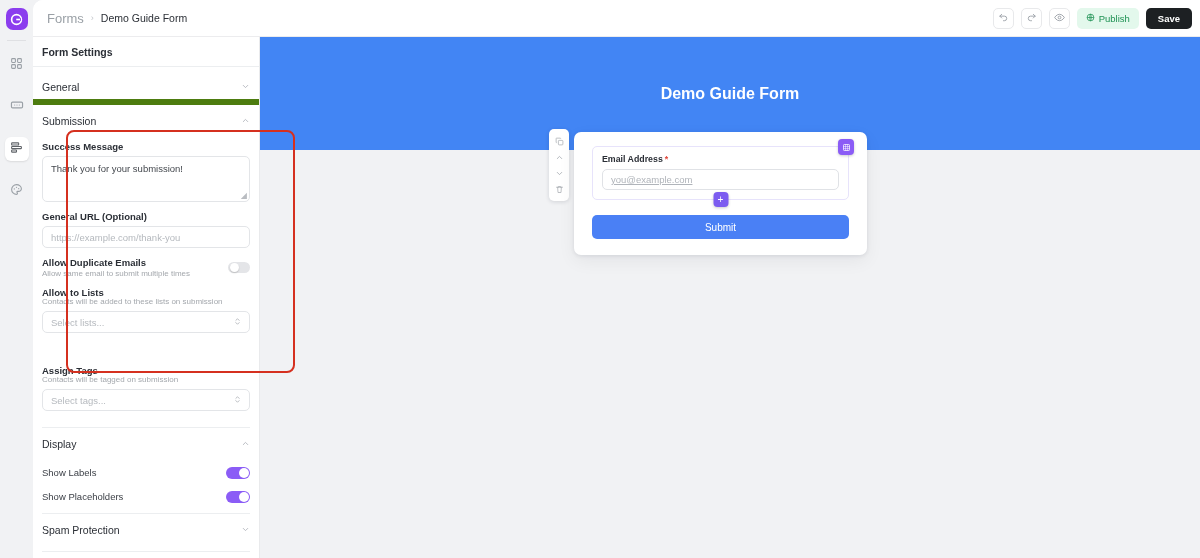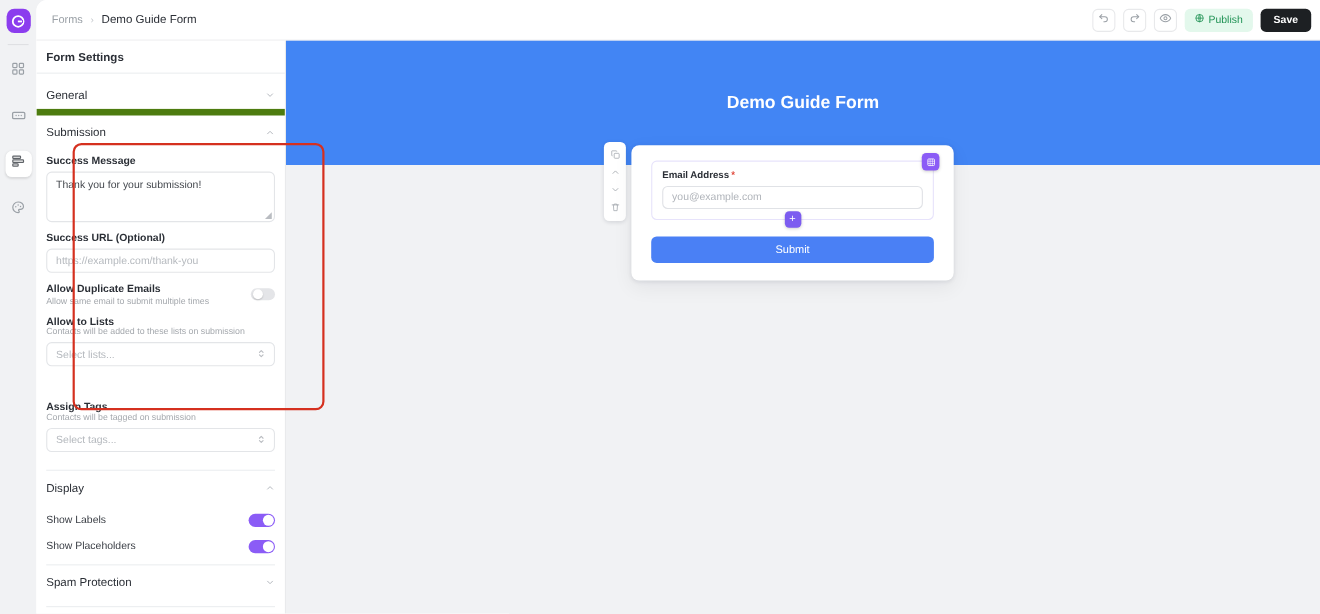--- a/index.html
+++ b/index.html
@@ -42,21 +42,21 @@
   }
 
   
   .topbar {
     height: 37px; width: 100%;
     display: flex; align-items: center;
     padding: 0 8px 0 14px;
     background: #fff;
     border-bottom: 1px solid #ececee;
   }
-  .crumb { font-size: 10px; color: #9aa0a6; }
+  .crumb { font-size: 13px; color: #9aa0a6; }
   .crumb-sep { font-size: 9px; color: #c3c6cb; margin: 0 7px; }
   .crumb-current { font-size: 10.5px; color: #2b2f36; font-weight: 500; }
   .top-actions { margin-left: auto; display: flex; align-items: center; gap: 7px; }
   .icon-btn {
     width: 21px; height: 21px; border: 1px solid #e8e9eb; border-radius: 5px;
     background: #fff; display: flex; align-items: center; justify-content: center;
     color: #9aa0a6;
   }
   .publish-btn {
     height: 21px; padding: 0 9px; border-radius: 5px;
@@ -151,21 +151,21 @@
     background: #fff; border-radius: 7px;
     box-shadow: 0 1px 4px rgba(16,24,40,.09), 0 6px 18px rgba(16,24,40,.06);
     padding: 14px 18px 16px 18px;
   }
   .field-block { position: relative; border: 1px solid #e7e3fb; border-radius: 5px; padding: 7px 9px 9px 9px; }
   .fb-label { font-size: 8.8px; font-weight: 600; color: #2b2f36; margin-bottom: 5px; }
   .fb-label .req { color: #e0473a; margin-left: 2px; }
   .fb-input {
     height: 21px; border: 1px solid #e0e2e6; border-radius: 5px;
     display: flex; align-items: center; padding: 0 8px;
-    font-size: 9.5px; color: #b0b4ba; background: #fff;
+    font-size: 9.5px; color: #b0b4ba; background: #fff; text-decoration: underline;
   }
   .drag-handle {
     position: absolute; right: -6px; top: -8px;
     width: 16px; height: 16px; border-radius: 4px; background: #8b5cf6;
     display: flex; align-items: center; justify-content: center;
     box-shadow: 0 1px 3px rgba(0,0,0,.2);
   }
   .add-btn {
     position: absolute; left: 50%; bottom: -8px; transform: translateX(-50%);
     width: 15px; height: 15px; border-radius: 4px; background: #7c5cf0;
@@ -322,21 +322,21 @@
 
           <div class="field">
             <div class="field-label">Success Message</div>
             <div class="ta">
               <span>Thank you for your submission!</span>
               <span class="ta-grip">◢</span>
             </div>
           </div>
 
           <div class="field">
-            <div class="field-label">Success URL (Optional)</div>
+            <div class="field-label">General URL (Optional)</div>
             <div class="inp">
               <span>https://example.com/thank-you</span>
             </div>
           </div>
 
           <div class="row-toggle">
             <div class="rt-text">
               <div class="field-label" style="margin-bottom:1px;">Allow Duplicate Emails</div>
               <div class="field-sub" style="margin:0;">Allow same email to submit multiple times</div>
             </div>

